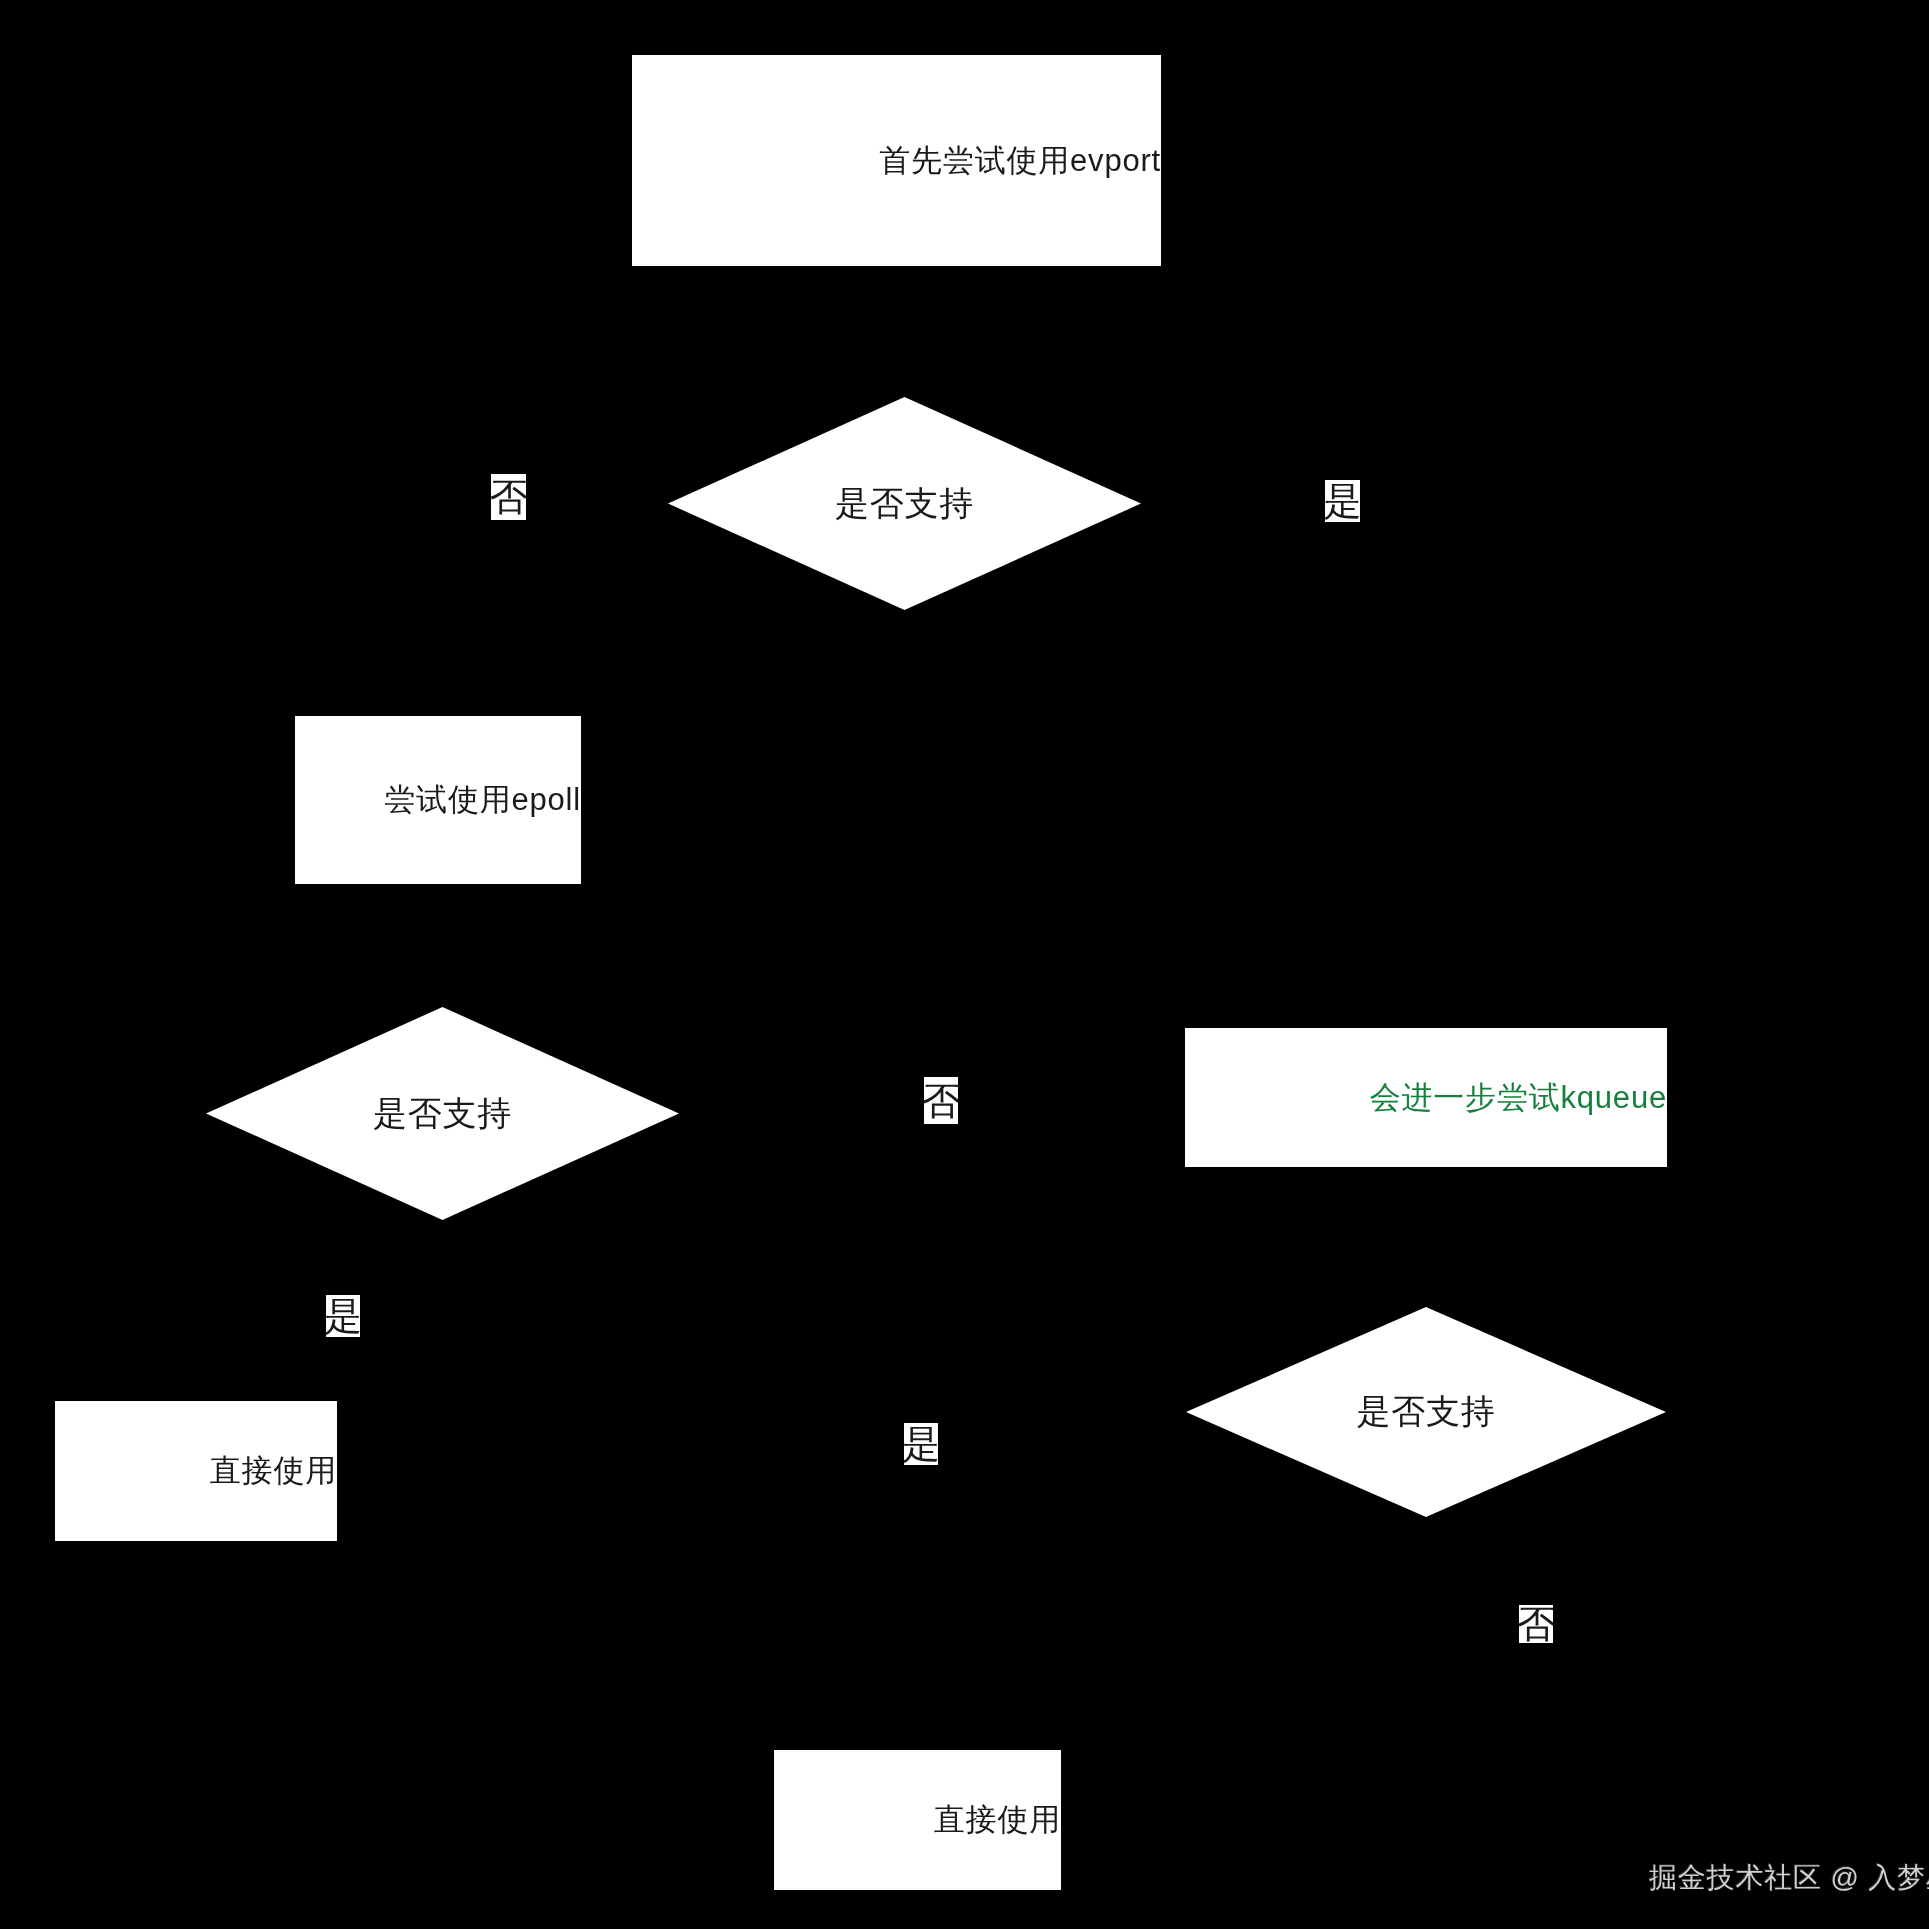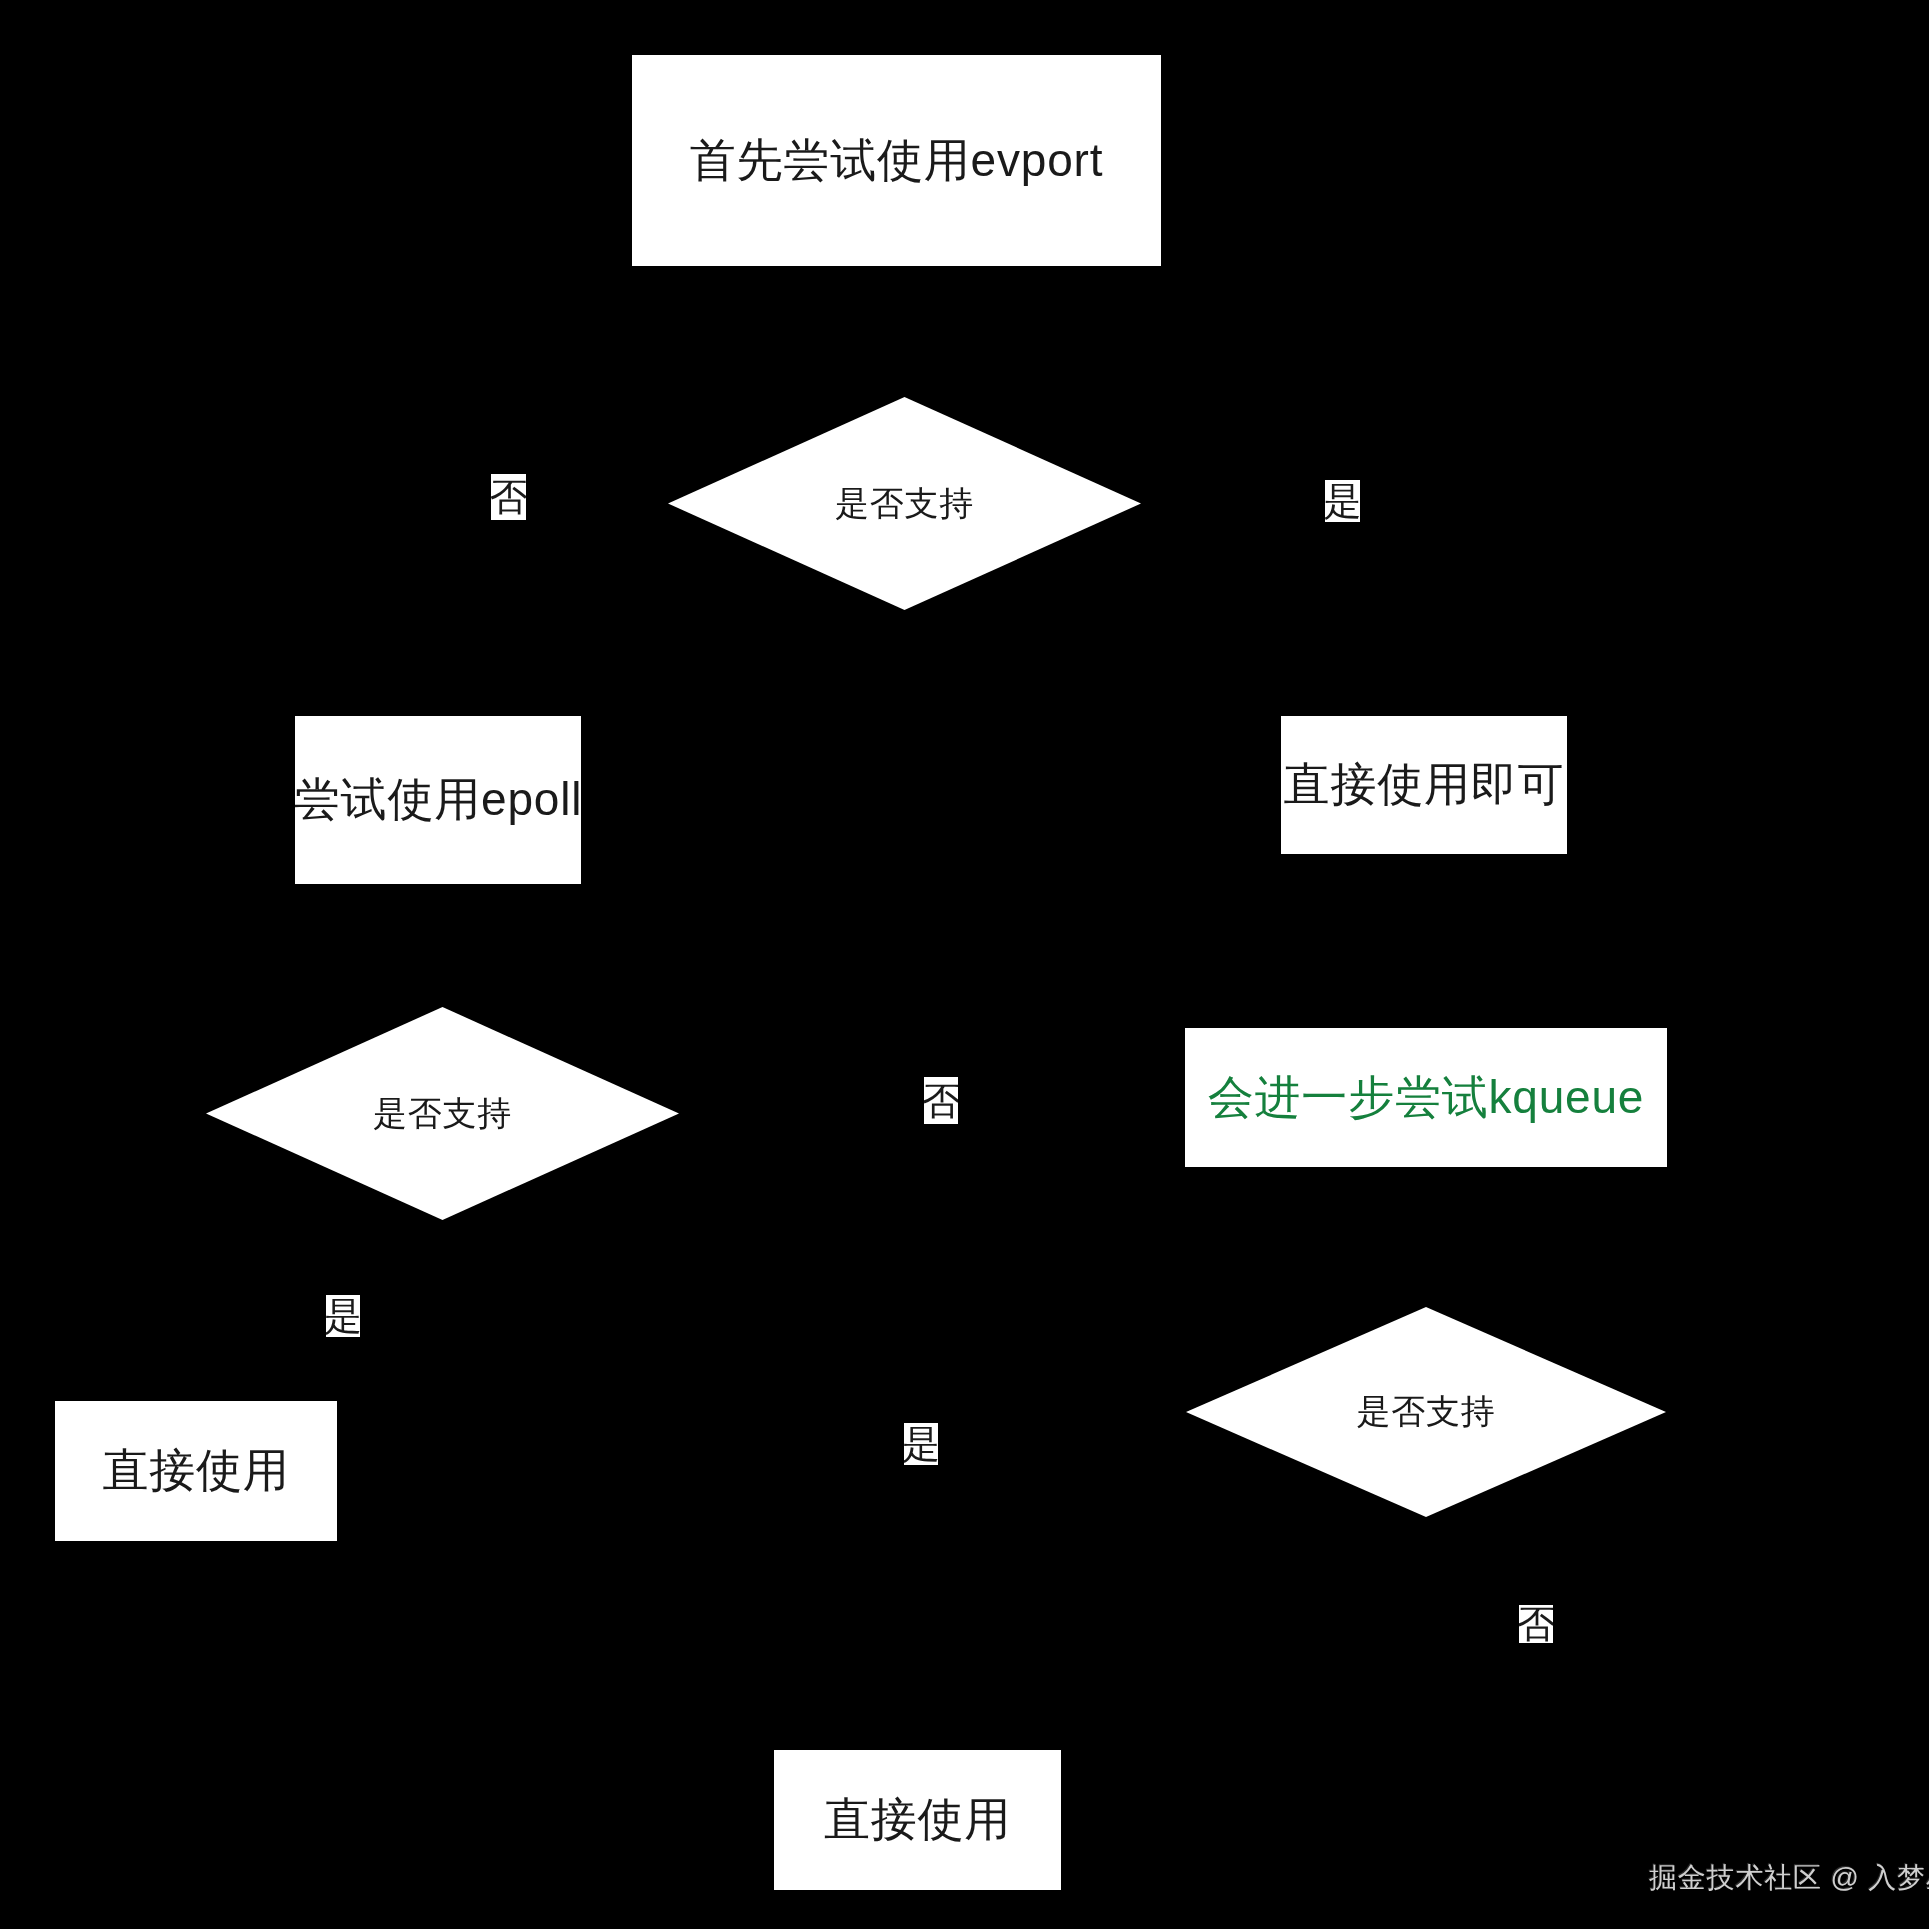--- a/index.html
+++ b/index.html
@@ -24,22 +24,23 @@
   .node {
     position: absolute;
     display: flex;
     align-items: center;
     justify-content: center;
     box-sizing: border-box;
     background: #ffffff;
     color: #1a1a1a;
   }
   .node.process {
-    font-size: 46px;
+    font-size: 31px;
     letter-spacing: 0.8px;
+    justify-content: flex-end;
   }
   .node.decision {
     clip-path: polygon(50% 0%, 100% 50%, 50% 100%, 0% 50%);
     font-size: 34px;
     letter-spacing: 0.8px;
   }
   .node.edge-label {
     font-size: 38px;
     line-height: 1;
     overflow: hidden;
@@ -74,23 +75,20 @@
     </div>
     <div class="node edge-label" style="left: 491px; top: 474px; width: 35px; height: 46px; background: rgb(255, 255, 255); color: rgb(26, 26, 26);">
       <span class="label">否</span>
     </div>
     <div class="node edge-label" style="left: 1325px; top: 480px; width: 35px; height: 42px; background: rgb(255, 255, 255); color: rgb(26, 26, 26);">
       <span class="label">是</span>
     </div>
     <div class="node process" style="left: 295px; top: 716px; width: 286px; height: 168px; background: rgb(255, 255, 255); color: rgb(26, 26, 26);">
       <span class="label">尝试使用epoll</span>
     </div>
-    <div class="node process" style="left: 1281px; top: 716px; width: 286px; height: 138px; background: rgb(255, 255, 255); color: rgb(26, 26, 26);">
-      <span class="label">直接使用即可</span>
-    </div>
     <div class="node decision" style="left: 206px; top: 1007px; width: 473px; height: 213px; background: rgb(255, 255, 255); color: rgb(26, 26, 26);">
       <span class="label">是否支持</span>
     </div>
     <div class="node edge-label" style="left: 924px; top: 1077px; width: 34px; height: 47px; background: rgb(255, 255, 255); color: rgb(26, 26, 26);">
       <span class="label">否</span>
     </div>
     <div class="node process" style="left: 1185px; top: 1028px; width: 482px; height: 139px; background: rgb(255, 255, 255); color: #15803d;">
       <span class="label">会进一步尝试kqueue</span>
     </div>
     <div class="node edge-label" style="left: 326px; top: 1295px; width: 34px; height: 42px; background: rgb(255, 255, 255); color: rgb(26, 26, 26);">

